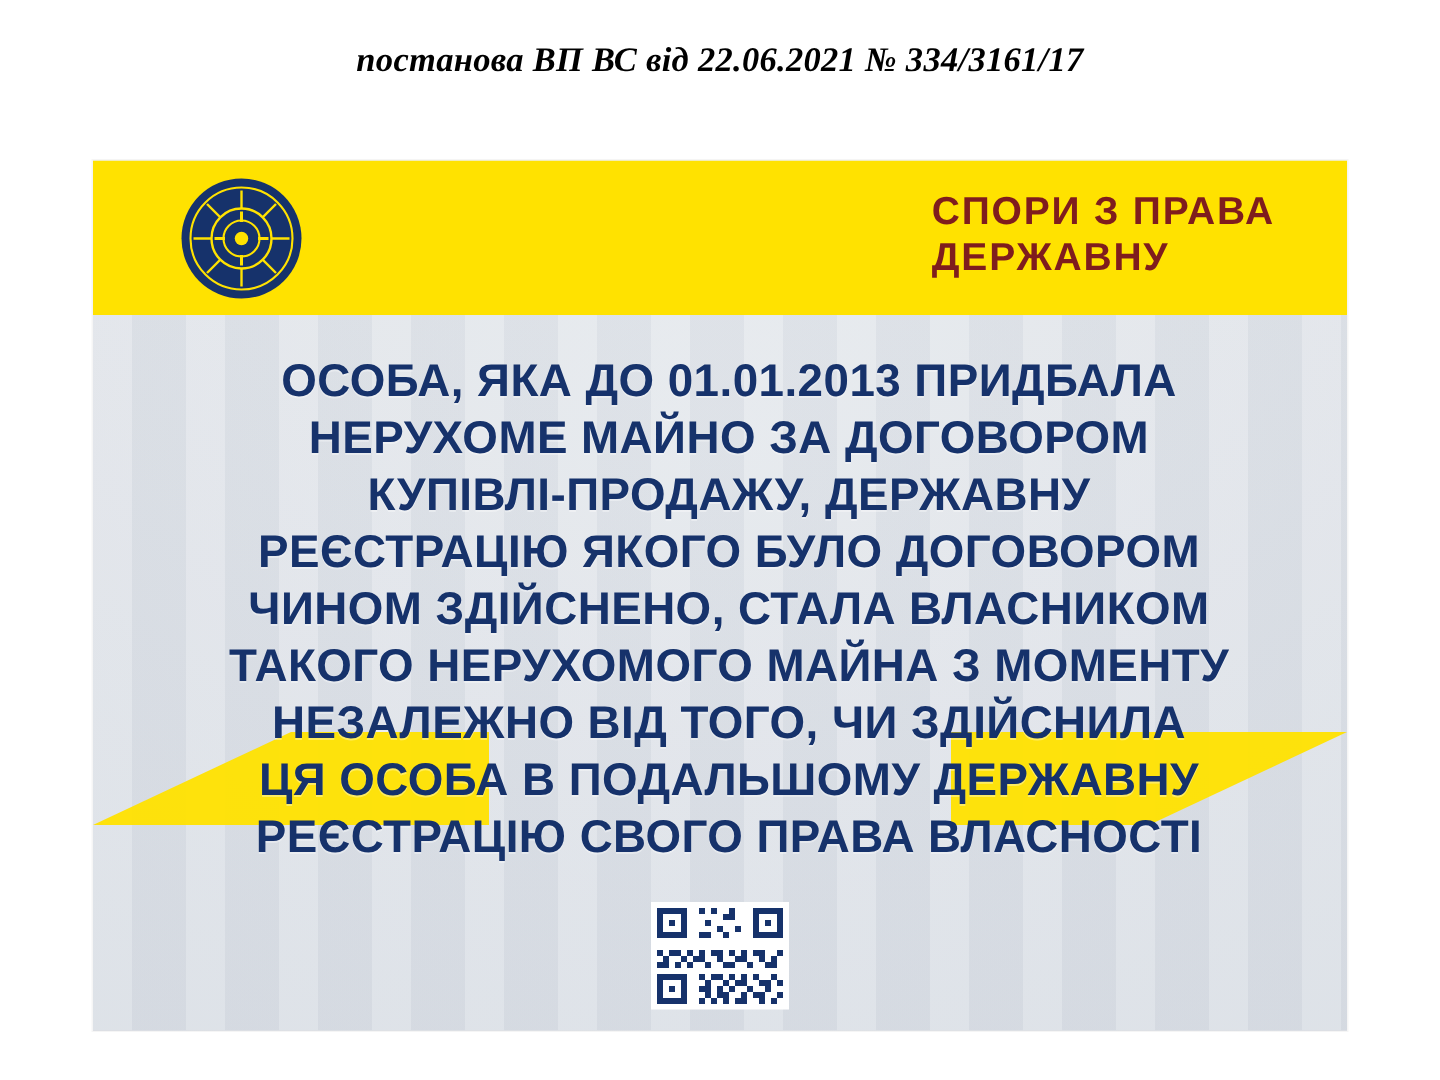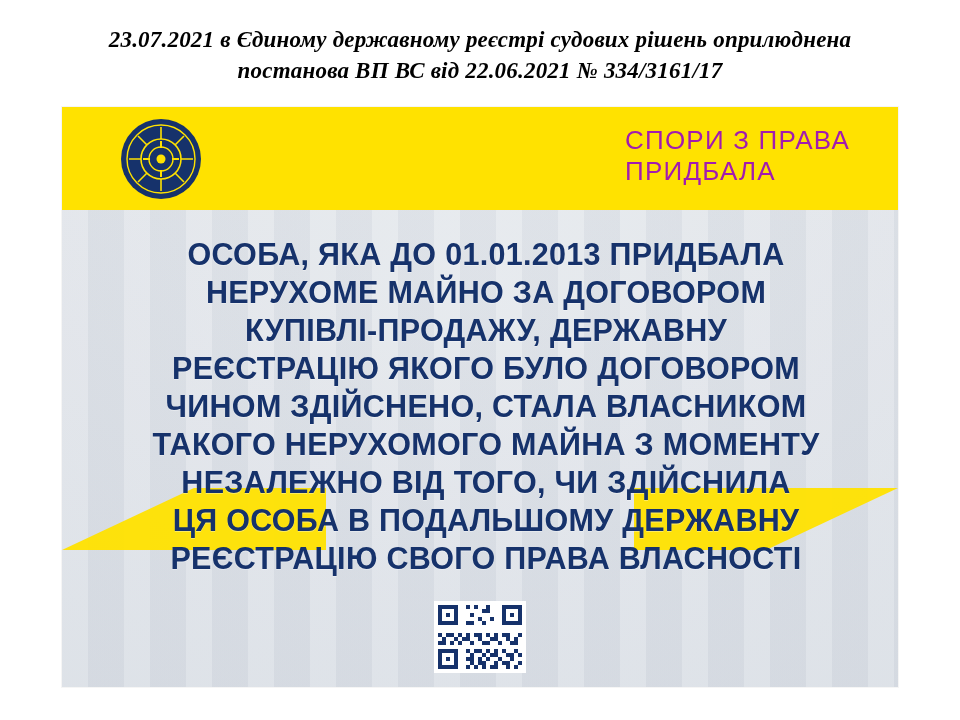--- a/index.html
+++ b/index.html
@@ -59,22 +59,22 @@
     left: 57px;
     top: 10px;
     width: 84px;
     height: 84px;
   }
   .poster-header .header-text {
     position: absolute;
     right: 48px;
     top: 18px;
     text-align: left;
-    color: #a21caf;
-    font-weight: normal;
+    color: #7f1d1d;
+    font-weight: bold;
     font-size: 26px;
     line-height: 1.2;
     letter-spacing: 1.2px;
   }
   .poster-header .header-text .l2 { display: block; }
 
   
   .poster-body {
     position: relative;
     height: 477px;
@@ -142,21 +142,20 @@
     bottom: 14px;
     width: 92px;
     height: 72px;
     z-index: 4;
   }
 </style>
 </head>
 <body>
 
 <div class="slide-title">
-  <span class="line">23.07.2021 в Єдиному державному реєстрі судових рішень оприлюднена</span>
   <span class="line">постанова ВП ВС від 22.06.2021 № 334/3161/17</span>
 </div>
 
 <div class="poster">
 
   <div class="poster-header">
 
     <div class="logo-wrap">
       <svg width="84" height="84" viewBox="0 0 84 84" aria-hidden="true">
         <circle cx="42" cy="42" r="40" fill="#16326b"></circle>
@@ -174,21 +173,21 @@
           <rect x="41" y="24" width="2" height="7"></rect>
           <rect x="41" y="53" width="2" height="7"></rect>
           <rect x="24" y="41" width="7" height="2"></rect>
           <rect x="53" y="41" width="7" height="2"></rect>
         </g>
       </svg>
     </div>
 
     <div class="header-text">
       <span class="l1">СПОРИ З ПРАВА</span>
-      <span class="l2">ПРИДБАЛА</span>
+      <span class="l2">ДЕРЖАВНУ</span>
     </div>
   </div>
 
   <div class="poster-body">
     <div class="wedge wedge-left"></div>
     <div class="wedge wedge-right"></div>
 
     <div class="poster-text">
       <span class="tline">ОСОБА, ЯКА ДО 01.01.2013 ПРИДБАЛА</span>
       <span class="tline">НЕРУХОМЕ МАЙНО ЗА ДОГОВОРОМ</span>

